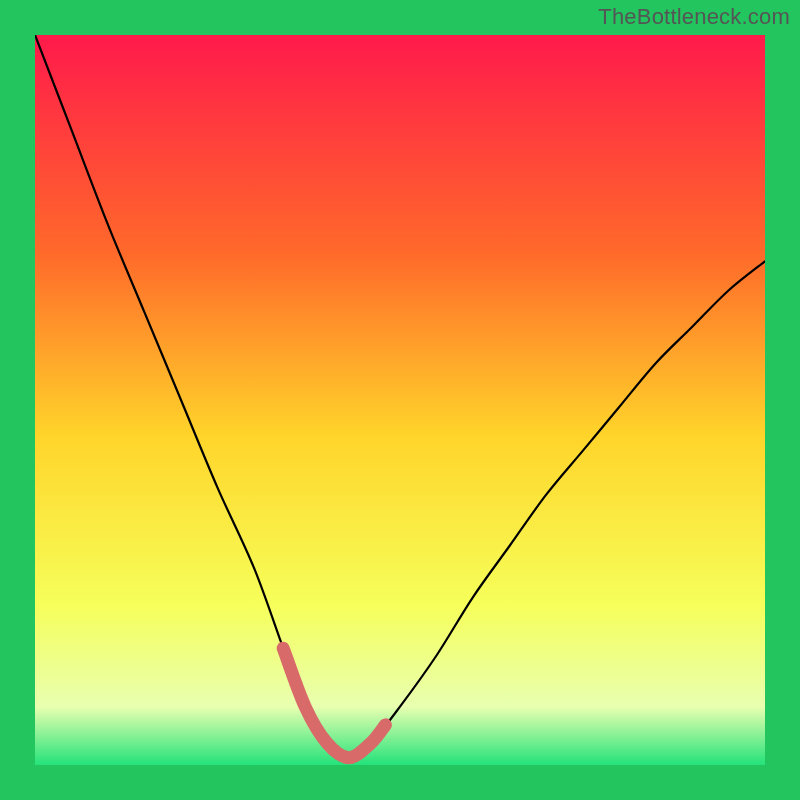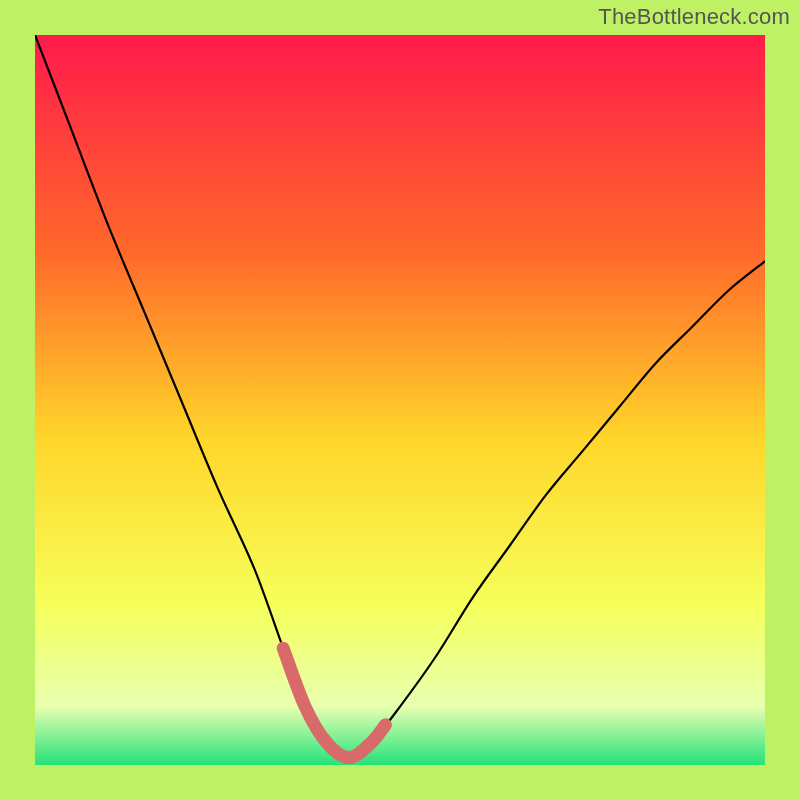--- a/index.html
+++ b/index.html
@@ -8,21 +8,21 @@
     width: 800px;
     height: 800px;
     background: #000;
     overflow: hidden;
     font-family: Arial, Helvetica, sans-serif;
   }
   .frame {
     position: relative;
     width: 800px;
     height: 800px;
-    background: #bef264;
+    background: #22c55e;
   }
   .attribution {
     position: absolute;
     top: 4px;
     right: 10px;
     color: #555;
     font-size: 22px;
     font-weight: 400;
     letter-spacing: 0.2px;
     z-index: 20;

